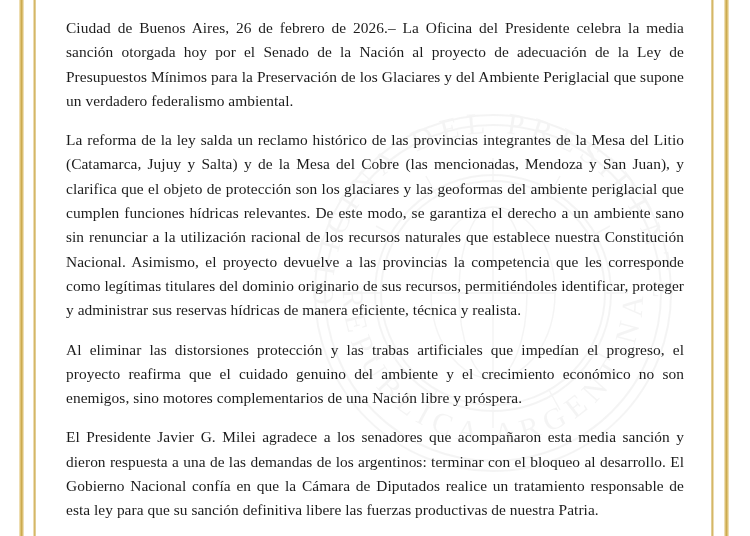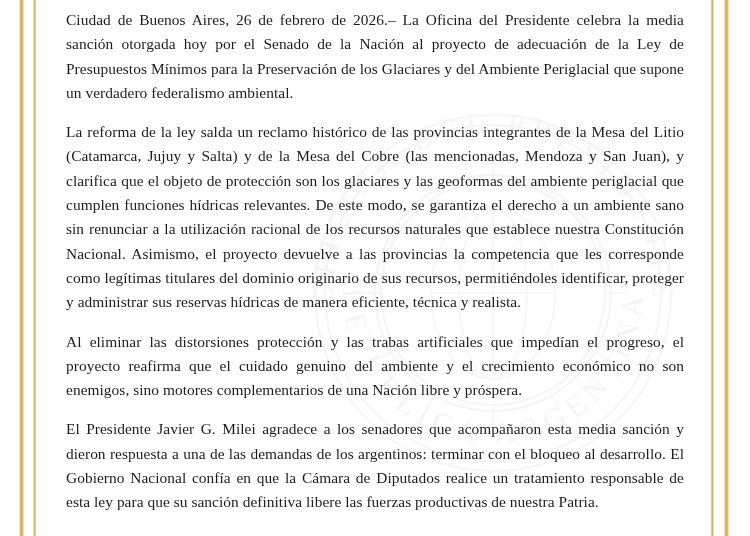--- a/index.html
+++ b/index.html
@@ -69,21 +69,21 @@
   .watermark svg {
     display: block;
     width: 100%;
     height: 100%;
   }
 
   
   .body-copy {
     position: absolute;
     left: 66px;
-    top: 8px;
+    top: 16px;
     width: 618px;
     z-index: 2;
   }
   .para {
     margin: 0 0 15px 0;
     font-size: 15.4px;
     line-height: 24.3px;
     text-align: justify;
     text-justify: inter-word;
     color: #1c1c1c;

